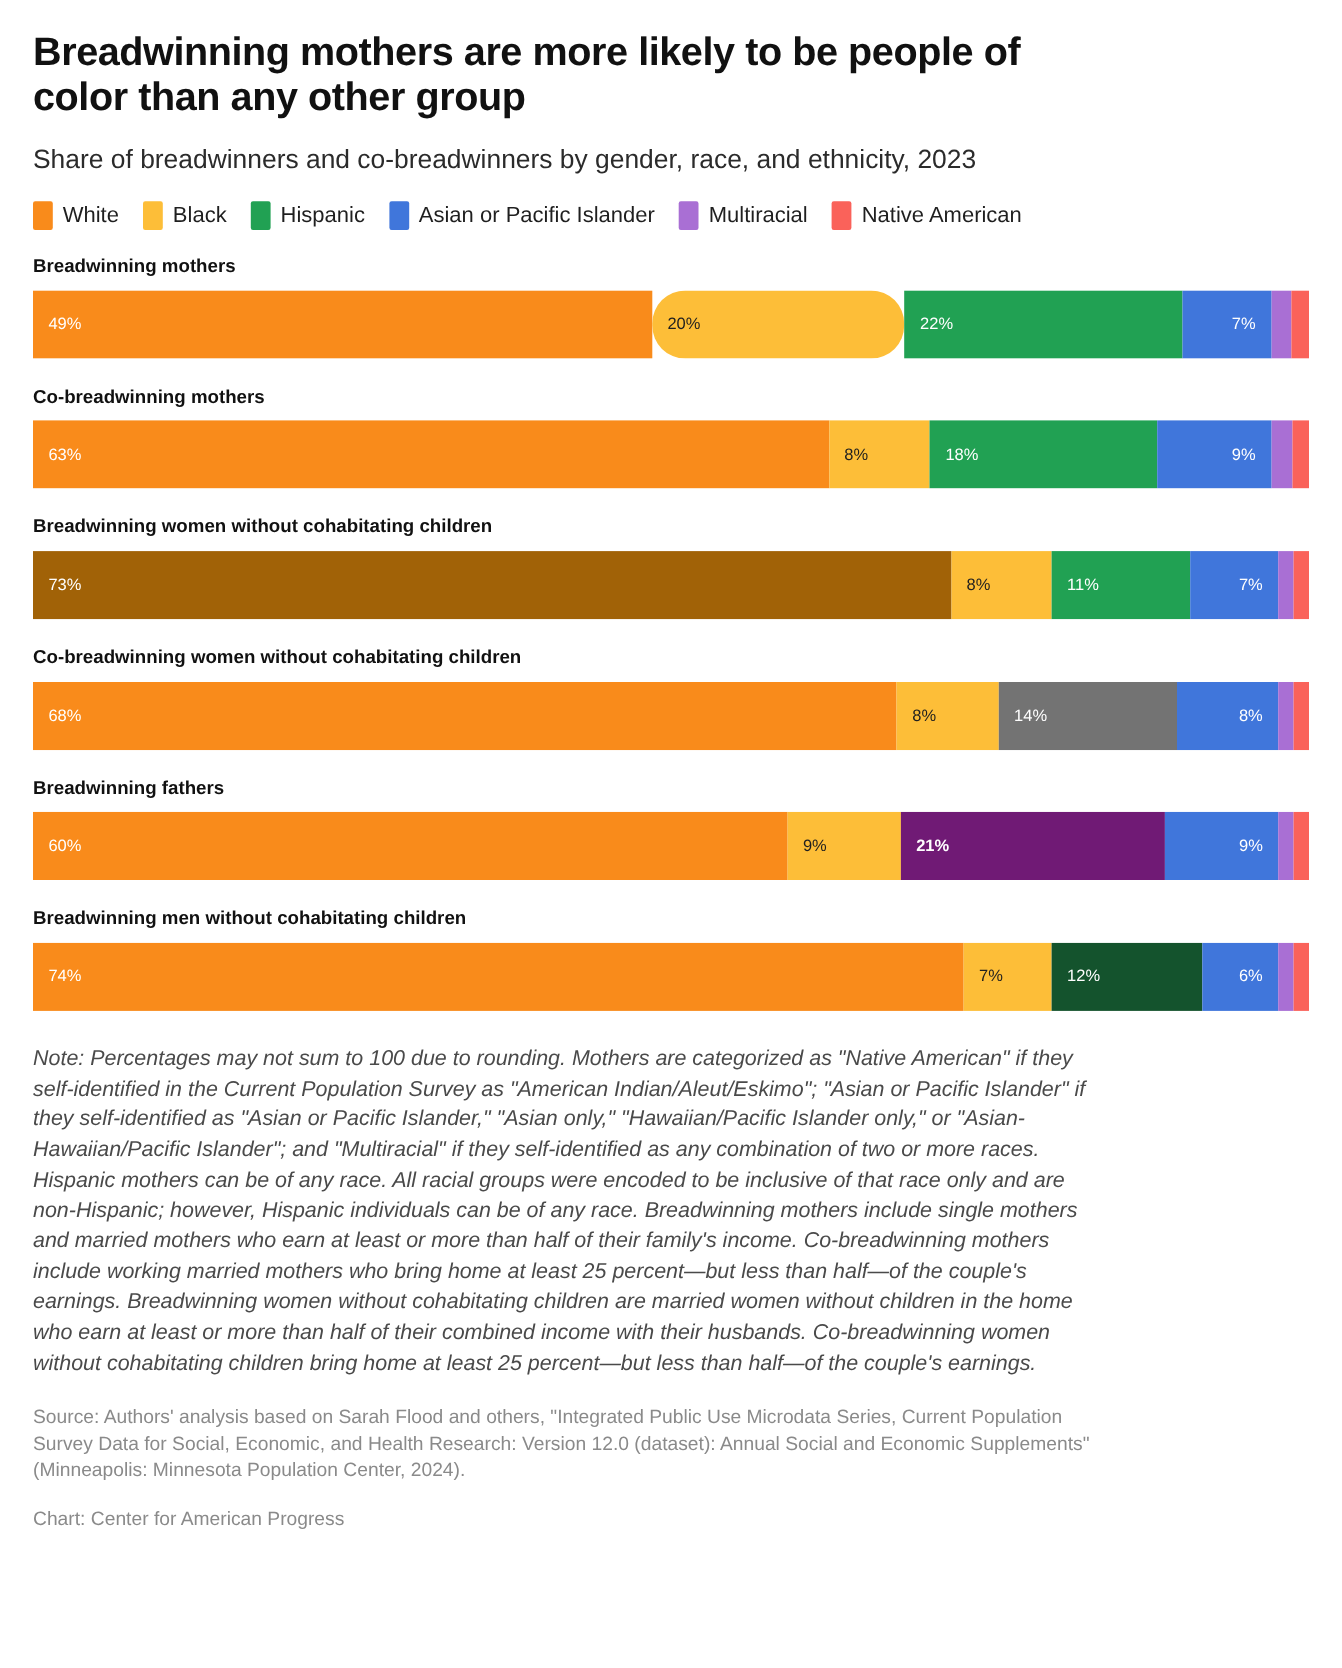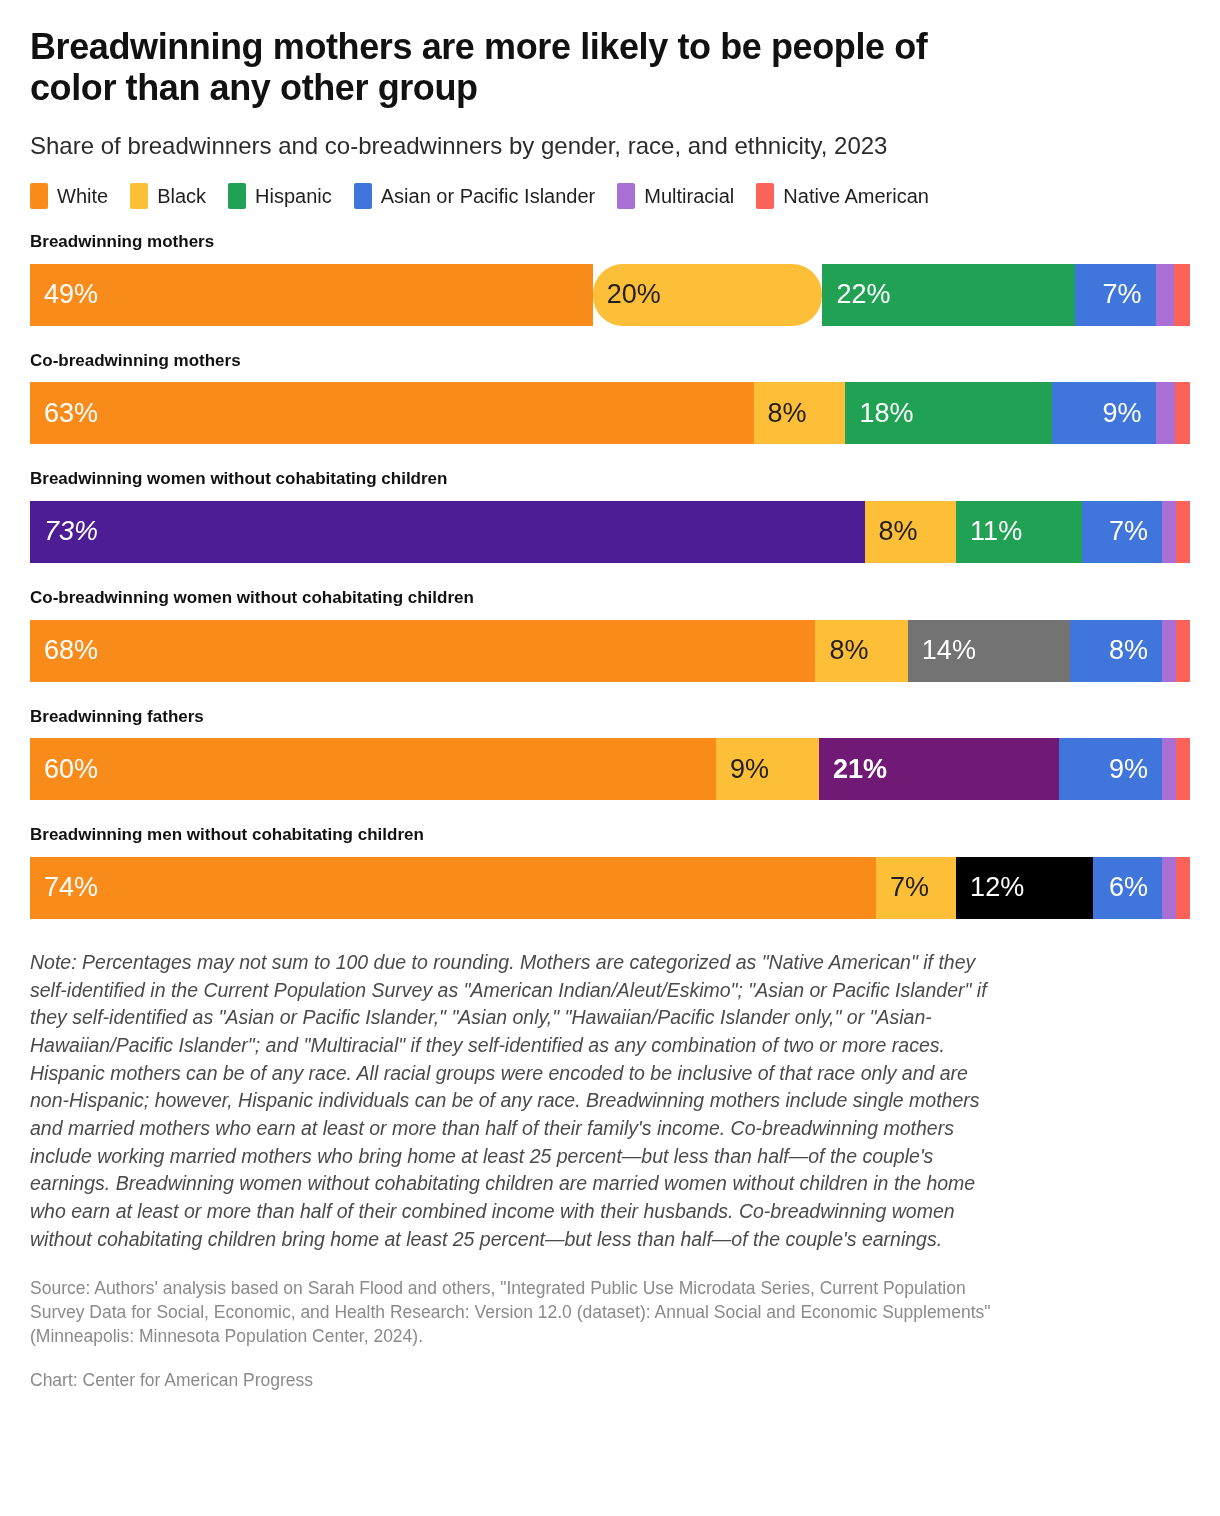--- a/index.html
+++ b/index.html
@@ -92,21 +92,21 @@
     height: 62px;
     display: flex;
     align-items: center;
     box-sizing: border-box;
     position: relative;
     overflow: hidden;
   }
   .seg-left  { justify-content: flex-start; padding-left: 14px; }
   .seg-right { justify-content: flex-end;  padding-right: 14px; }
   .seg-value {
-    font-size: 27px;
+    font-size: 15px;
     line-height: 1;
     white-space: nowrap;
   }
   .v-light { color: #ffffff; }
   .v-dark  { color: #1f1f1f; }
 
   
   .footer {
     margin-top: 30px;
   }
@@ -201,21 +201,21 @@
           <div class="seg seg-right" style="background: rgb(64, 118, 219); width: 8.91089%;">
             <span class="seg-value v-light">9%</span>
           </div>
           <div class="seg seg-left" style="background: rgb(169, 111, 212); width: 1.68317%;"></div>
           <div class="seg seg-left" style="background: rgb(250, 98, 90); width: 1.28713%;"></div>
         </div>
       </div>
       <div class="bar-group">
         <div class="bar-label">Breadwinning women without cohabitating children</div>
         <div class="bar-track">
-          <div class="seg seg-left" style="background: #4c1d95; width: 72.2772%; font-style: italic;">
+          <div class="seg seg-left" style="background: #a16207; width: 72.2772%;">
             <span class="seg-value v-light">73%</span>
           </div>
           <div class="seg seg-left" style="background: rgb(253, 190, 56); width: 7.92079%;">
             <span class="seg-value v-dark">8%</span>
           </div>
           <div class="seg seg-left" style="background: rgb(33, 161, 83); width: 10.8911%;">
             <span class="seg-value v-light">11%</span>
           </div>
           <div class="seg seg-right" style="background: rgb(64, 118, 219); width: 6.93069%;">
             <span class="seg-value v-light">7%</span>
@@ -264,21 +264,21 @@
       </div>
       <div class="bar-group">
         <div class="bar-label">Breadwinning men without cohabitating children</div>
         <div class="bar-track">
           <div class="seg seg-left" style="background: rgb(249, 139, 27); width: 73.2673%;">
             <span class="seg-value v-light">74%</span>
           </div>
           <div class="seg seg-left" style="background: rgb(253, 190, 56); width: 6.93069%;">
             <span class="seg-value v-dark">7%</span>
           </div>
-          <div class="seg seg-left" style="background: #000000; width: 11.8812%;">
+          <div class="seg seg-left" style="background: #14532d; width: 11.8812%;">
             <span class="seg-value v-light">12%</span>
           </div>
           <div class="seg seg-right" style="background: rgb(64, 118, 219); width: 5.94059%;">
             <span class="seg-value v-light">6%</span>
           </div>
           <div class="seg seg-left" style="background: rgb(169, 111, 212); width: 0.990099%;"></div>
           <div class="seg seg-left" style="background: rgb(250, 98, 90); width: 0.990099%;"></div>
         </div>
       </div>
     </div>

